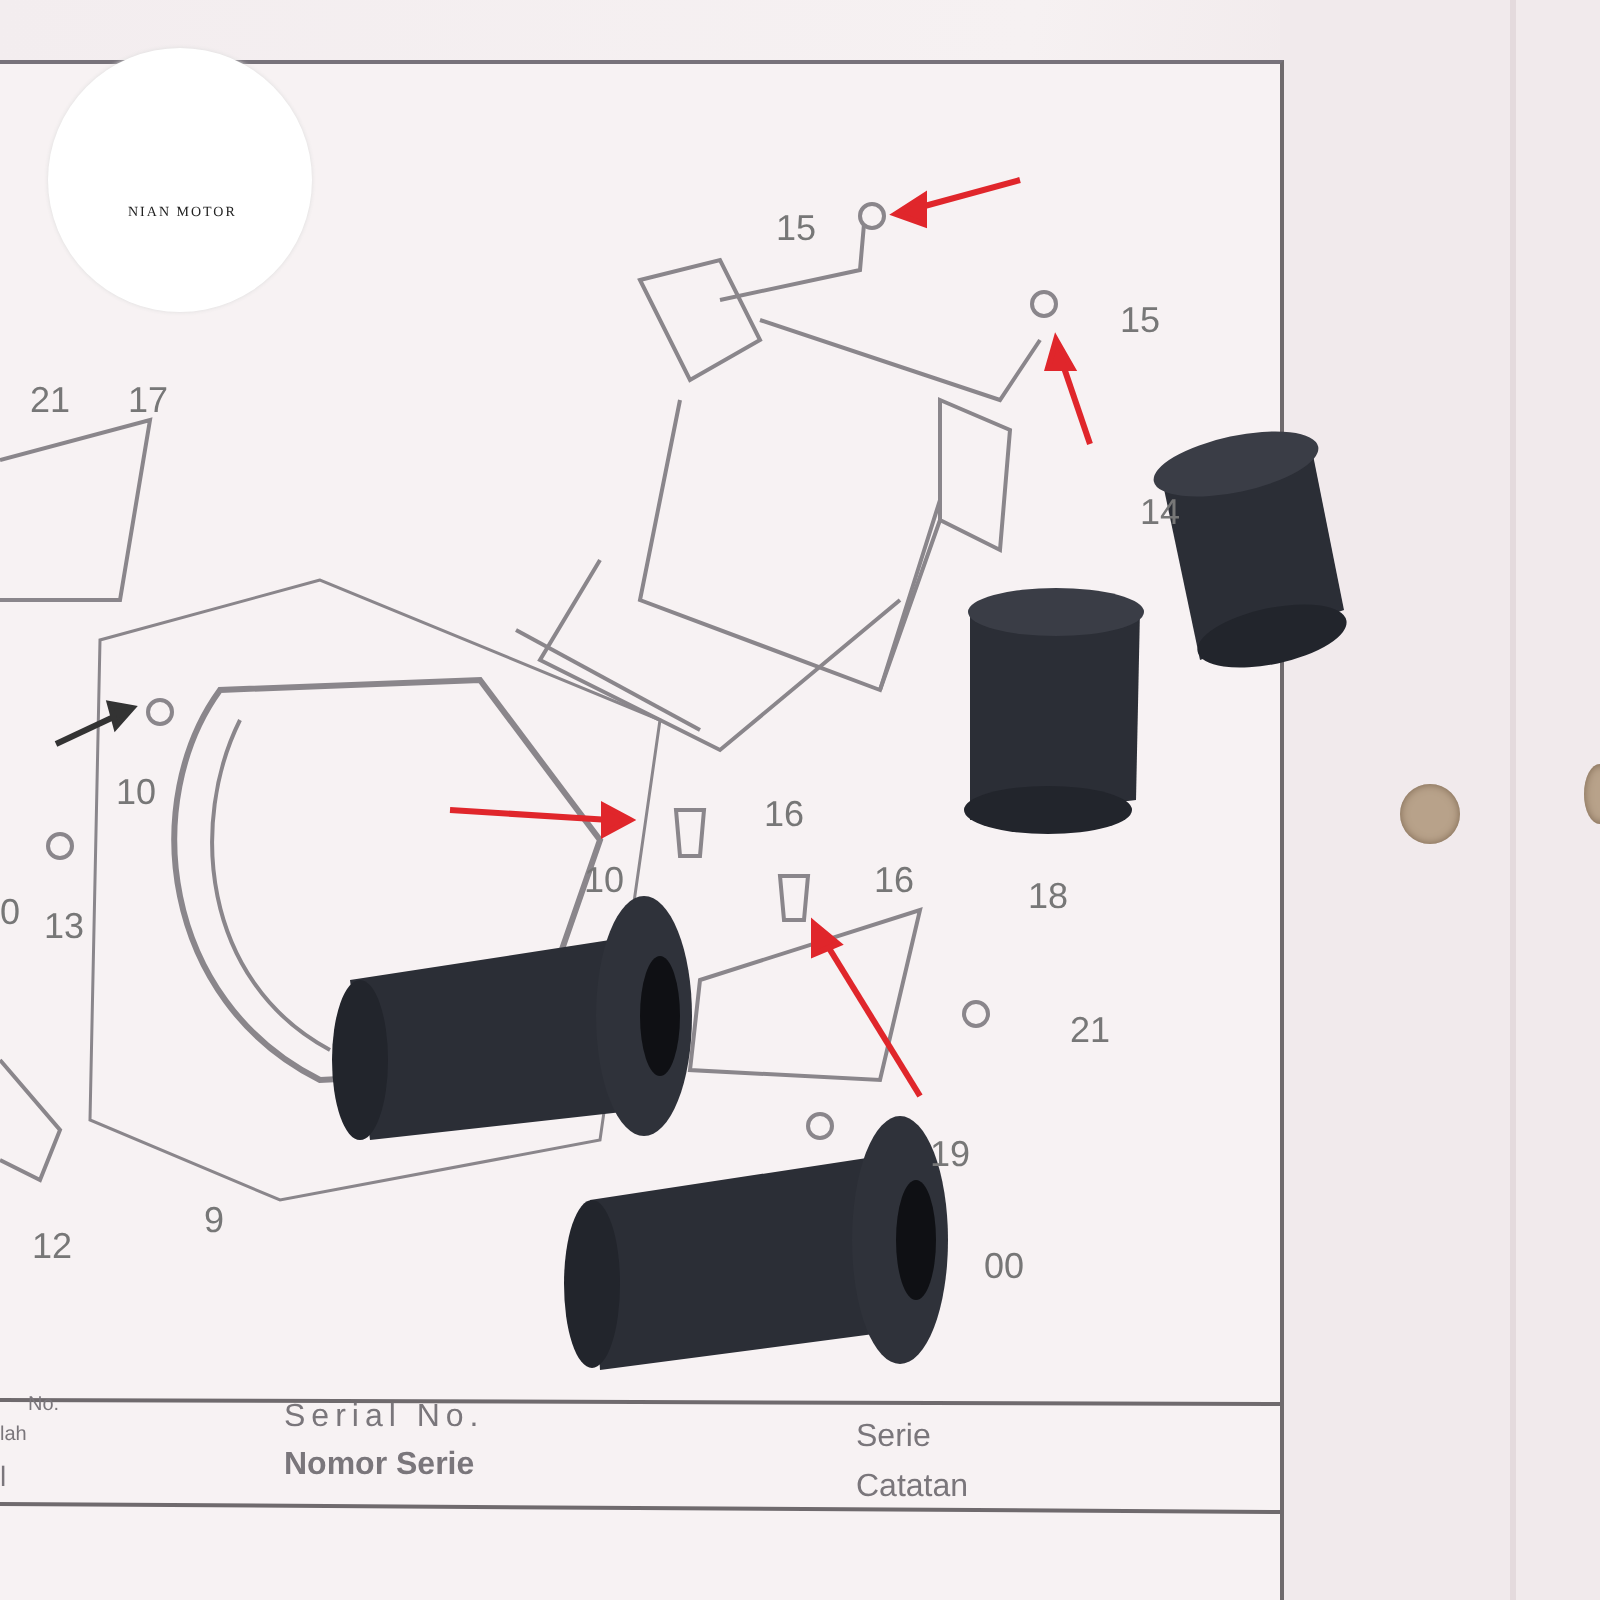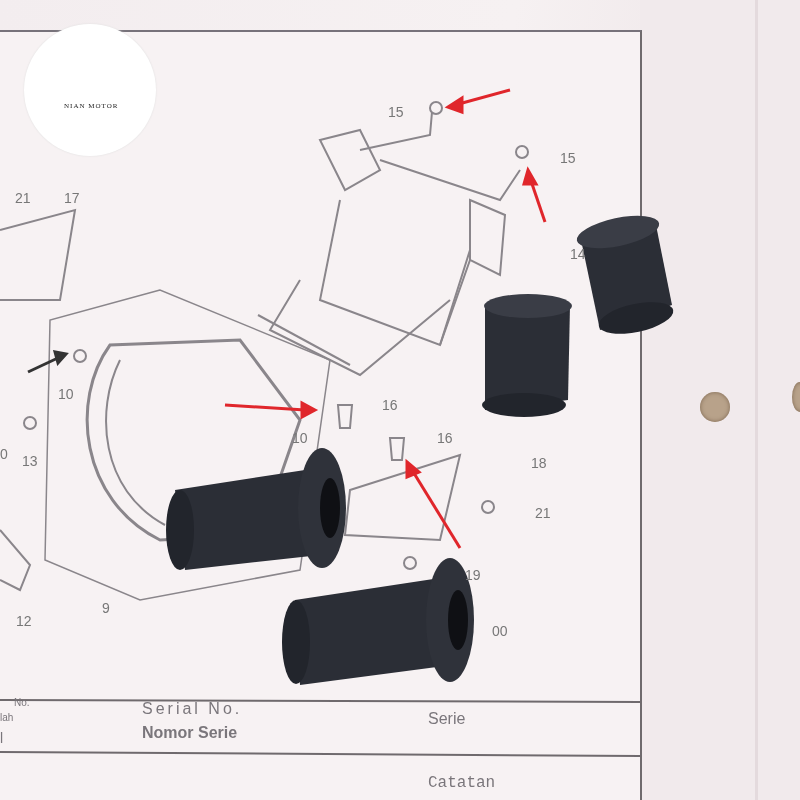--- a/index.html
+++ b/index.html
@@ -8,21 +8,21 @@
     font-family:"Liberation Sans",sans-serif;}
   .paper{position:absolute;left:0;top:30px;width:640px;height:770px;
     background:#f7f2f3;border-right:2px solid #6f6a6d;border-top:2px solid #77727a;}
   .rpage{position:absolute;left:640px;top:0;width:160px;height:800px;background:#f1eaec;}
   .fold{position:absolute;left:755px;top:0;width:3px;height:800px;background:#e4dadd;}
   .hole{position:absolute;border-radius:50%;background:#b8a28a;box-shadow:inset 0 0 4px #7c6650;}
   .logo{position:absolute;left:24px;top:24px;width:132px;height:132px;border-radius:50%;background:#fff;
     display:flex;align-items:center;justify-content:center;box-shadow:0 0 2px #ddd;}
   .logo .mono{font-family:"Liberation Serif",serif;font-size:64px;font-weight:bold;color:#111;letter-spacing:-10px;line-height:1;}
   .logo .brand{position:absolute;top:78px;left:40px;font-family:"Liberation Serif",serif;font-size:7px;color:#222;letter-spacing:1px;}
-  .num{position:absolute;font-size:14px;color:#777;}
+  .num{position:absolute;font-size:18px;color:#777;}
   .hdr{position:absolute;color:#7a767b;font-size:16px;}
   .hdr.spaced{letter-spacing:3px;}
   svg{position:absolute;left:0;top:0;}
 </style>
 </head>
 <body>
 
 <div class="stage">
   <div class="rpage"></div>
   <div class="fold"></div>
@@ -110,31 +110,31 @@
   <span class="num" style="left:560px;top:150px;">15</span>
   <span class="num" style="left:545px;top:246px;margin-left:25px;">14</span>
   <span class="num" style="left:64px;top:190px;">17</span>
   <span class="num" style="left:15px;top:190px;">21</span>
   <span class="num" style="left:58px;top:386px;">10</span>
   <span class="num" style="left:22px;top:453px;">13</span>
   <span class="num" style="left:0px;top:446px;">0</span>
   <span class="num" style="left:382px;top:397px;">16</span>
   <span class="num" style="left:292px;top:430px;">10</span>
   <span class="num" style="left:437px;top:430px;">16</span>
-  <span class="num" style="left:514px;top:455px;margin-left:17px;">18</span>
+  <span class="num" style="left:514px;top:438px;">18</span>
   <span class="num" style="left:535px;top:505px;">21</span>
   <span class="num" style="left:465px;top:567px;">19</span>
   <span class="num" style="left:102px;top:600px;">9</span>
   <span class="num" style="left:16px;top:613px;">12</span>
   <span class="num" style="left:468px;top:623px;margin-left:24px;">00</span>
 
   <span class="hdr" style="left:14px;top:697px;font-size:10px;">No.</span>
   <span class="hdr" style="left:0px;top:712px;font-size:10px;">lah</span>
   <span class="hdr" style="left:0px;top:730px;font-size:14px;">l</span>
   <span class="hdr spaced" style="left:142px;top:700px;">Serial No.</span>
   <span class="hdr" style="left:142px;top:724px;font-weight:bold;">Nomor Serie</span>
   <span class="hdr" style="left:428px;top:710px;">Serie</span>
-  <span class="hdr" style="left:428px;top:774px;font-family:Liberation Mono, monospace;">Catatan</span>
+  <span class="hdr" style="left:428px;top:735px;">Catatan</span>
 
   <div class="logo">
     <span class="brand">NIAN MOTOR</span>
   </div>
 </div>
 
 </body></html>

